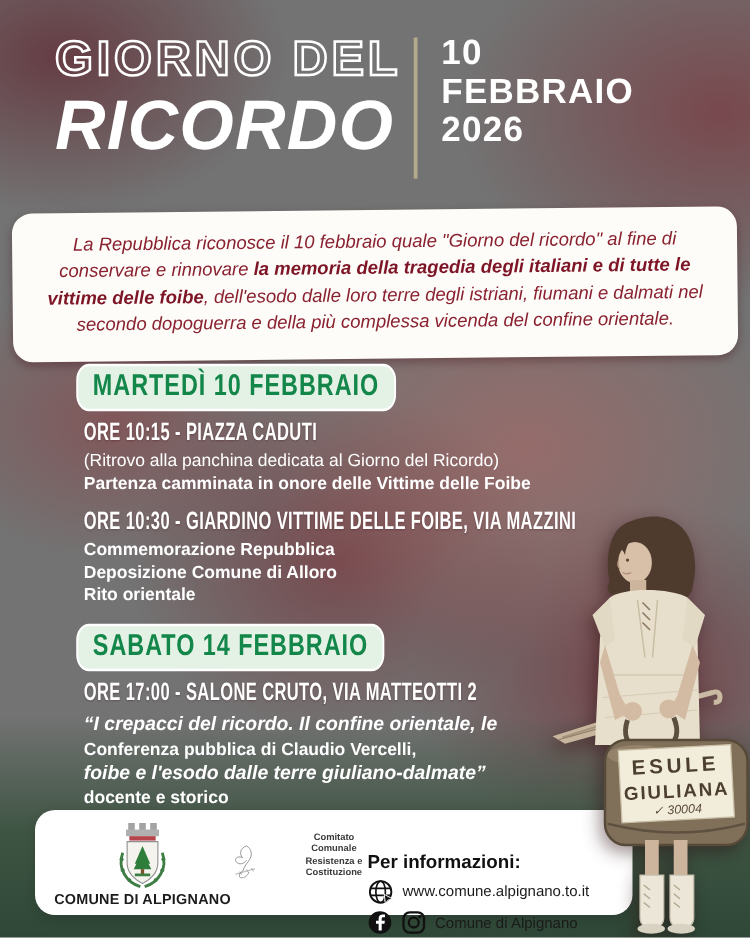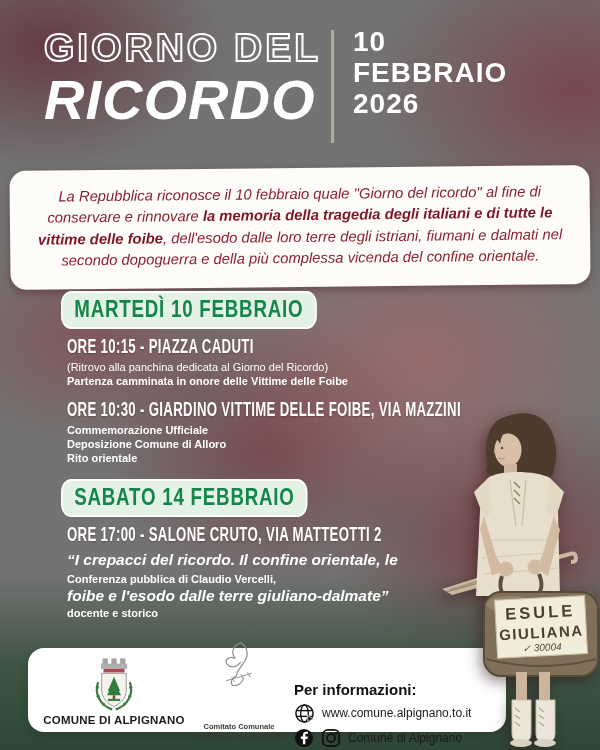--- a/index.html
+++ b/index.html
@@ -46,35 +46,35 @@
   .pill {
     display:inline-block; background:#e4f1e5; border:2px solid #fff; border-radius:13px;
     padding:2px 15px 4px; transform:scaleX(.78); transform-origin:left center;
   }
   .pill-label { color:#13864a; font-weight:800; font-size:24px; letter-spacing:1px; white-space:nowrap; }
   .slot-heading {
     font-weight:800; font-size:20px; letter-spacing:.5px; white-space:nowrap;
     transform:scaleX(.66); transform-origin:left center; margin-left:6px;
     text-shadow:0 1px 2px rgba(60,5,15,.3);
   }
-  .line { margin-left:6px; font-size:11px; line-height:1.28; }
+  .line { margin-left:6px; font-size:14px; line-height:1.28; }
   .line.bold { font-weight:700; }
   .line.quote { font-weight:700; font-style:italic; font-size:15.5px; }
   .mt2{margin-top:2px;} .mt4{margin-top:4px;} .mt6{margin-top:6px;}
   .mt10{margin-top:10px;} .mt14{margin-top:14px;}
   
   .footer-bar {
     position:absolute; left:28px; top:648px; width:478px; height:84px; z-index:3;
     background:#fff; border-radius:16px; display:flex; align-items:center;
     justify-content:space-between; padding:0 16px; box-sizing:border-box;
     box-shadow:0 3px 8px rgba(30,30,30,.25);
   }
   .comune-col { display:flex; flex-direction:column; align-items:center; width:140px; }
   .comune-name { font-size:11.5px; font-weight:800; color:#1c1c1c; letter-spacing:.2px; margin-top:2px; white-space:nowrap; }
-  .comitato-col { display:flex; flex-direction:column; align-items:center; width:110px;gap:32px; }
+  .comitato-col { display:flex; flex-direction:row; width:110px;gap:32px; }
   .comitato-caption { font-size:7.5px; font-weight:700; color:#3a3a3a; text-align:center; line-height:1.25; }
   .info-col { width:196px;margin-top:48px; }
   .info-heading { font-size:15px; font-weight:800; color:#111; margin-bottom:5px; }
   .info-row { display:flex; align-items:center; gap:7px; margin-top:4px; }
   .info-text { font-size:12px; color:#1a1a1a; white-space:nowrap; }
   
   .photo { position:absolute; left:440px; top:408px; width:160px; height:342px; z-index:5;
            filter:drop-shadow(-3px 5px 7px rgba(40,8,12,.45)); }
 </style>
 </head>
@@ -100,21 +100,21 @@
   </div>
 
   <div class="events">
     <div class="pill">
       <span class="pill-label">MARTEDÌ 10 FEBBRAIO</span>
     </div>
     <div class="slot-heading mt6">ORE 10:15 - PIAZZA CADUTI</div>
     <div class="line mt2">(Ritrovo alla panchina dedicata al Giorno del Ricordo)</div>
     <div class="line bold">Partenza camminata in onore delle Vittime delle Foibe</div>
     <div class="slot-heading mt10">ORE 10:30 - GIARDINO VITTIME DELLE FOIBE, VIA MAZZINI</div>
-    <div class="line bold mt2">Commemorazione Ufficiale</div>
+    <div class="line bold mt2">Commemorazione Repubblica</div>
     <div class="line bold">Deposizione Comune di Alloro</div>
     <div class="line bold">Rito orientale</div>
 
     <div class="pill mt14">
       <span class="pill-label">SABATO 14 FEBBRAIO</span>
     </div>
     <div class="slot-heading mt6">ORE 17:00 - SALONE CRUTO, VIA MATTEOTTI 2</div>
     <div class="line quote mt4">“I crepacci del ricordo. Il confine orientale, le</div>
     <div class="line bold mt2">Conferenza pubblica di Claudio Vercelli,</div>
     <div class="line quote">foibe e l'esodo dalle terre giuliano-dalmate”</div>

